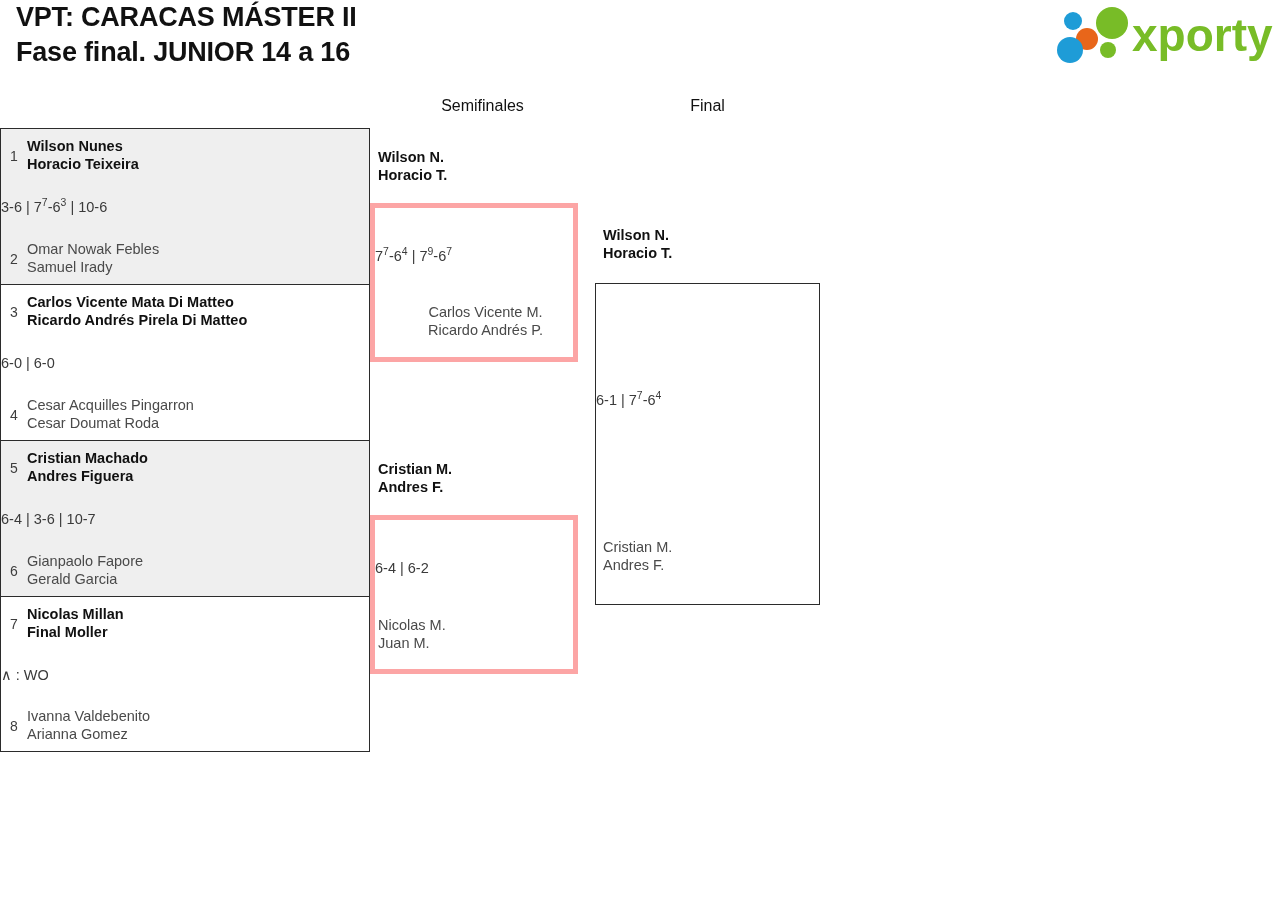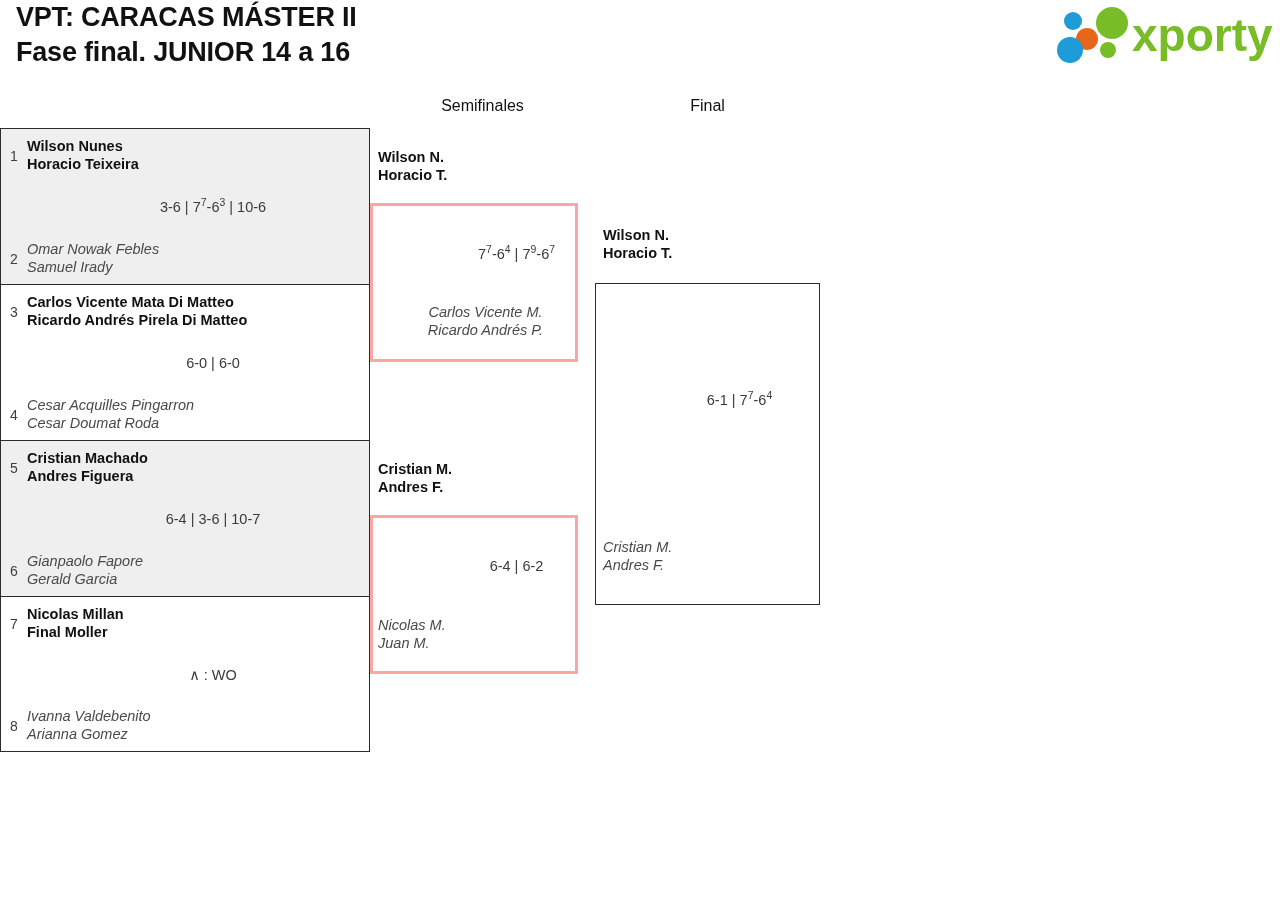--- a/index.html
+++ b/index.html
@@ -53,38 +53,38 @@
   .slot.top { top: 8px; }
   .slot.bot { bottom: 8px; }
   .seed {
     width: 26px; flex: 0 0 26px; text-align: center;
     font-size: 14px; color: #3d3d3d; font-weight: 400;
     align-self: center; padding-top: 1px;
   }
   .players { display: flex; flex-direction: column; }
   .pname { font-size: 14.5px; line-height: 18px; white-space: nowrap; }
   .win .pname { font-weight: 700; color: #111111; }
-  .lose .pname { font-weight: 400; color: #4a4a4a; font-style: italic; }
+  .lose .pname { font-weight: 400; color: #4a4a4a; }
 
   .score {
-    position: absolute; left: 0; width: 360px; text-align: center;
-    font-size: 14.5px; color: #3a3a3a; white-space: nowrap; margin-left: 32px;
+    position: absolute; left: 0; width: 360px; text-align: left;
+    font-size: 14.5px; color: #3a3a3a; white-space: nowrap;
   }
   .qf .score { top: 70px; }
   sup { font-size: 0.72em; vertical-align: super; line-height: 0; }
 
   
   .sf-names {
     position: absolute; left: 378px; width: 215px;
   }
   .sf-names .pname { font-size: 14.5px; line-height: 18px; }
 
   .sf-box {
     position: absolute; left: 370px; width: 208px;
-    border: 3px solid #fca5a5; background: #ffffff;
+    border: 5px solid #fca5a5; background: #ffffff;
   }
   #sf-box-0 { top: 203px; height: 159px; }
   #sf-box-1 { top: 515px; height: 159px; }
   .sf-box .score { position: absolute; left: 0; width: 223px; top: 40px; }
 
   #sf-top-0 { top: 148px; }
   #sf-bot-0 { top: 303px; text-align: center; }
   #sf-top-1 { top: 460px; }
   #sf-bot-1 { top: 616px; }
 

